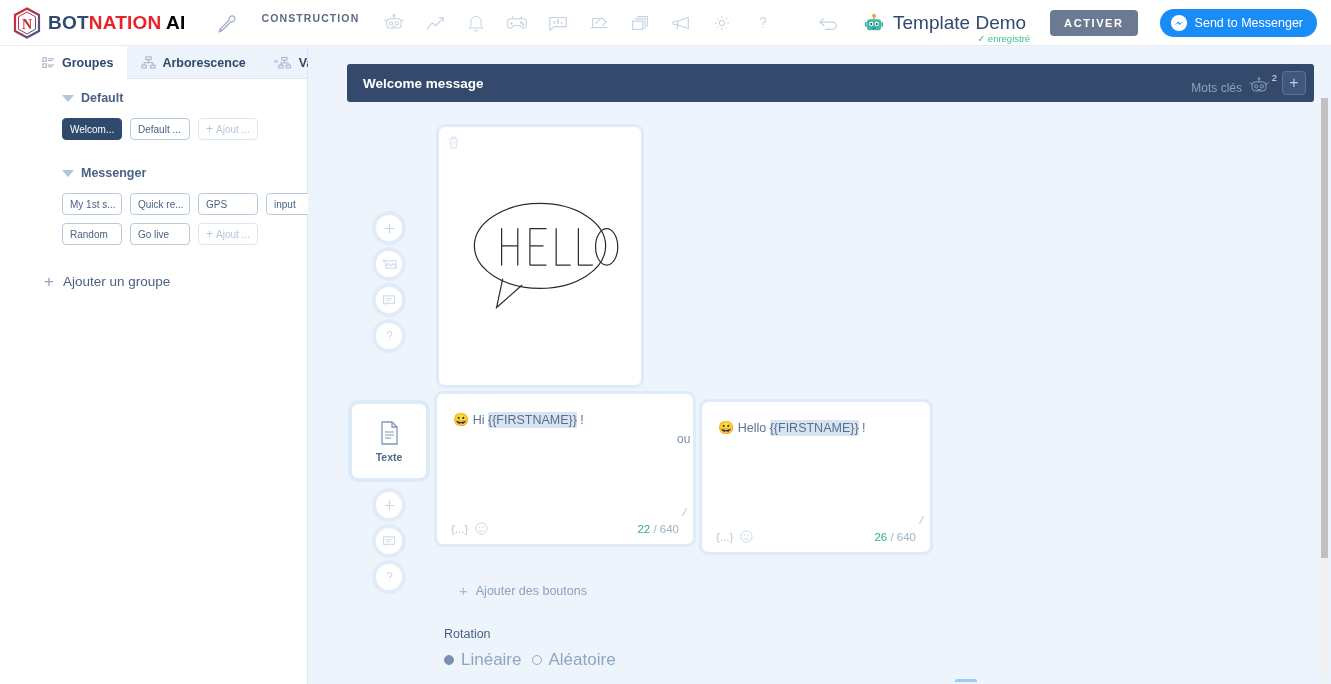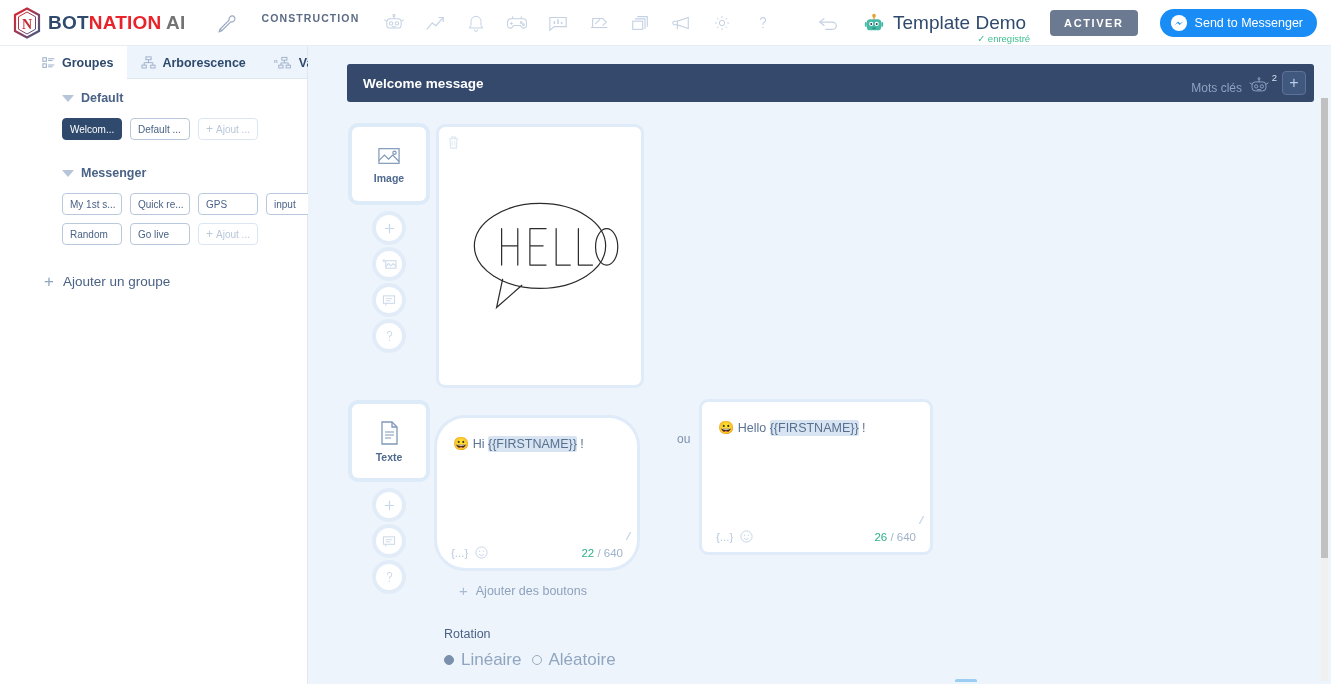--- a/index.html
+++ b/index.html
@@ -18,21 +18,21 @@
     display: flex; align-items: center;
   }
   .logo-wrap { display: flex; align-items: center; margin-left: 12px; }
   .logo-hex { width: 30px; height: 32px; }
   .logo-text {
     margin-left: 6px; font-size: 19px; font-weight: bold;
     letter-spacing: 0.2px; white-space: nowrap;
   }
   .lt-bot { color: #2f4a6d; }
   .lt-nation { color: #e8232a; }
-  .lt-ai { color: #737373; }
+  .lt-ai { color: #000000; }
 
   .construction-grp {
     display: flex; align-items: flex-start; margin-left: 30px; gap: 24px;
   }
   .construction-label {
     font-size: 10.5px; letter-spacing: 1.1px; color: #5b6b84; font-weight: 600;
   }
   .topicons { display: flex; align-items: center; gap: 0px; margin-left: 14px; }
   .topicon {
     width: 41px; height: 30px; display: flex; align-items: center; justify-content: center;
@@ -423,28 +423,20 @@
             <path d="M10.5 15.5h5"></path>
         </svg>
         <span class="kw-badge">2</span>
       </span>
       <span class="plus-sq">+</span>
     </div>
   </div>
 
   <div class="canvas">
 
-    <div class="btype" style="left:5px; top:25px;">
-      <svg width="26" height="22" viewBox="0 0 28 24" fill="none" stroke="#7f98b8" stroke-width="1.3">
-        <rect x="3" y="4" width="22" height="16"></rect>
-        <path d="M3 17l6-6 4.5 4.5L18 11l7 7"></path>
-        <circle cx="20" cy="8.5" r="1.8"></circle>
-      </svg>
-      <span class="btype-label">Image</span>
-    </div>
 
     <div class="circ-col" style="left:29px; top:113px;">
       <div class="circ">
         <svg width="13" height="13" viewBox="0 0 14 14" stroke="#c7d7ea" stroke-width="1.3">
             <path d="M7 2v10M2 7h10"></path>
           </svg>
       </div>
       <div class="circ">
         <svg width="15" height="14" viewBox="0 0 16 15" fill="none" stroke="#cbd9ea" stroke-width="1.1">
           <rect x="4" y="4" width="11" height="8"></rect>
@@ -508,21 +500,21 @@
         </svg>
       </div>
       <div class="circ">
         <svg width="13" height="14" viewBox="0 0 14 15" fill="none" stroke="#cbd9ea" stroke-width="1.1">
           <path d="M4.6 5a2.4 2.4 0 1 1 3.3 2.2c-.7.4-1 1-1 1.7v.4"></path>
           <circle cx="6.9" cy="12" r="0.8" fill="#cbd9ea" stroke="none"></circle>
         </svg>
       </div>
     </div>
 
-    <div class="card" style="left:90px; top:316px; width:200px; height:150px;border-radius:28px;">
+    <div class="card" style="left:90px; top:292px; width:256px; height:150px;">
       <div class="textcard-body">
         <span class="emoji">😀</span>
         <span>Hi </span><span class="var-hl">{{FIRSTNAME}}</span><span> !</span>
       </div>
       <span class="resize">⁄⁄</span>
       <div class="card-foot">
         <div class="foot-left">
           <span>{...}</span>
           <svg width="13" height="13" viewBox="0 0 14 14" fill="none" stroke="#c2d2e5" stroke-width="1">
             <circle cx="7" cy="7" r="6"></circle>

